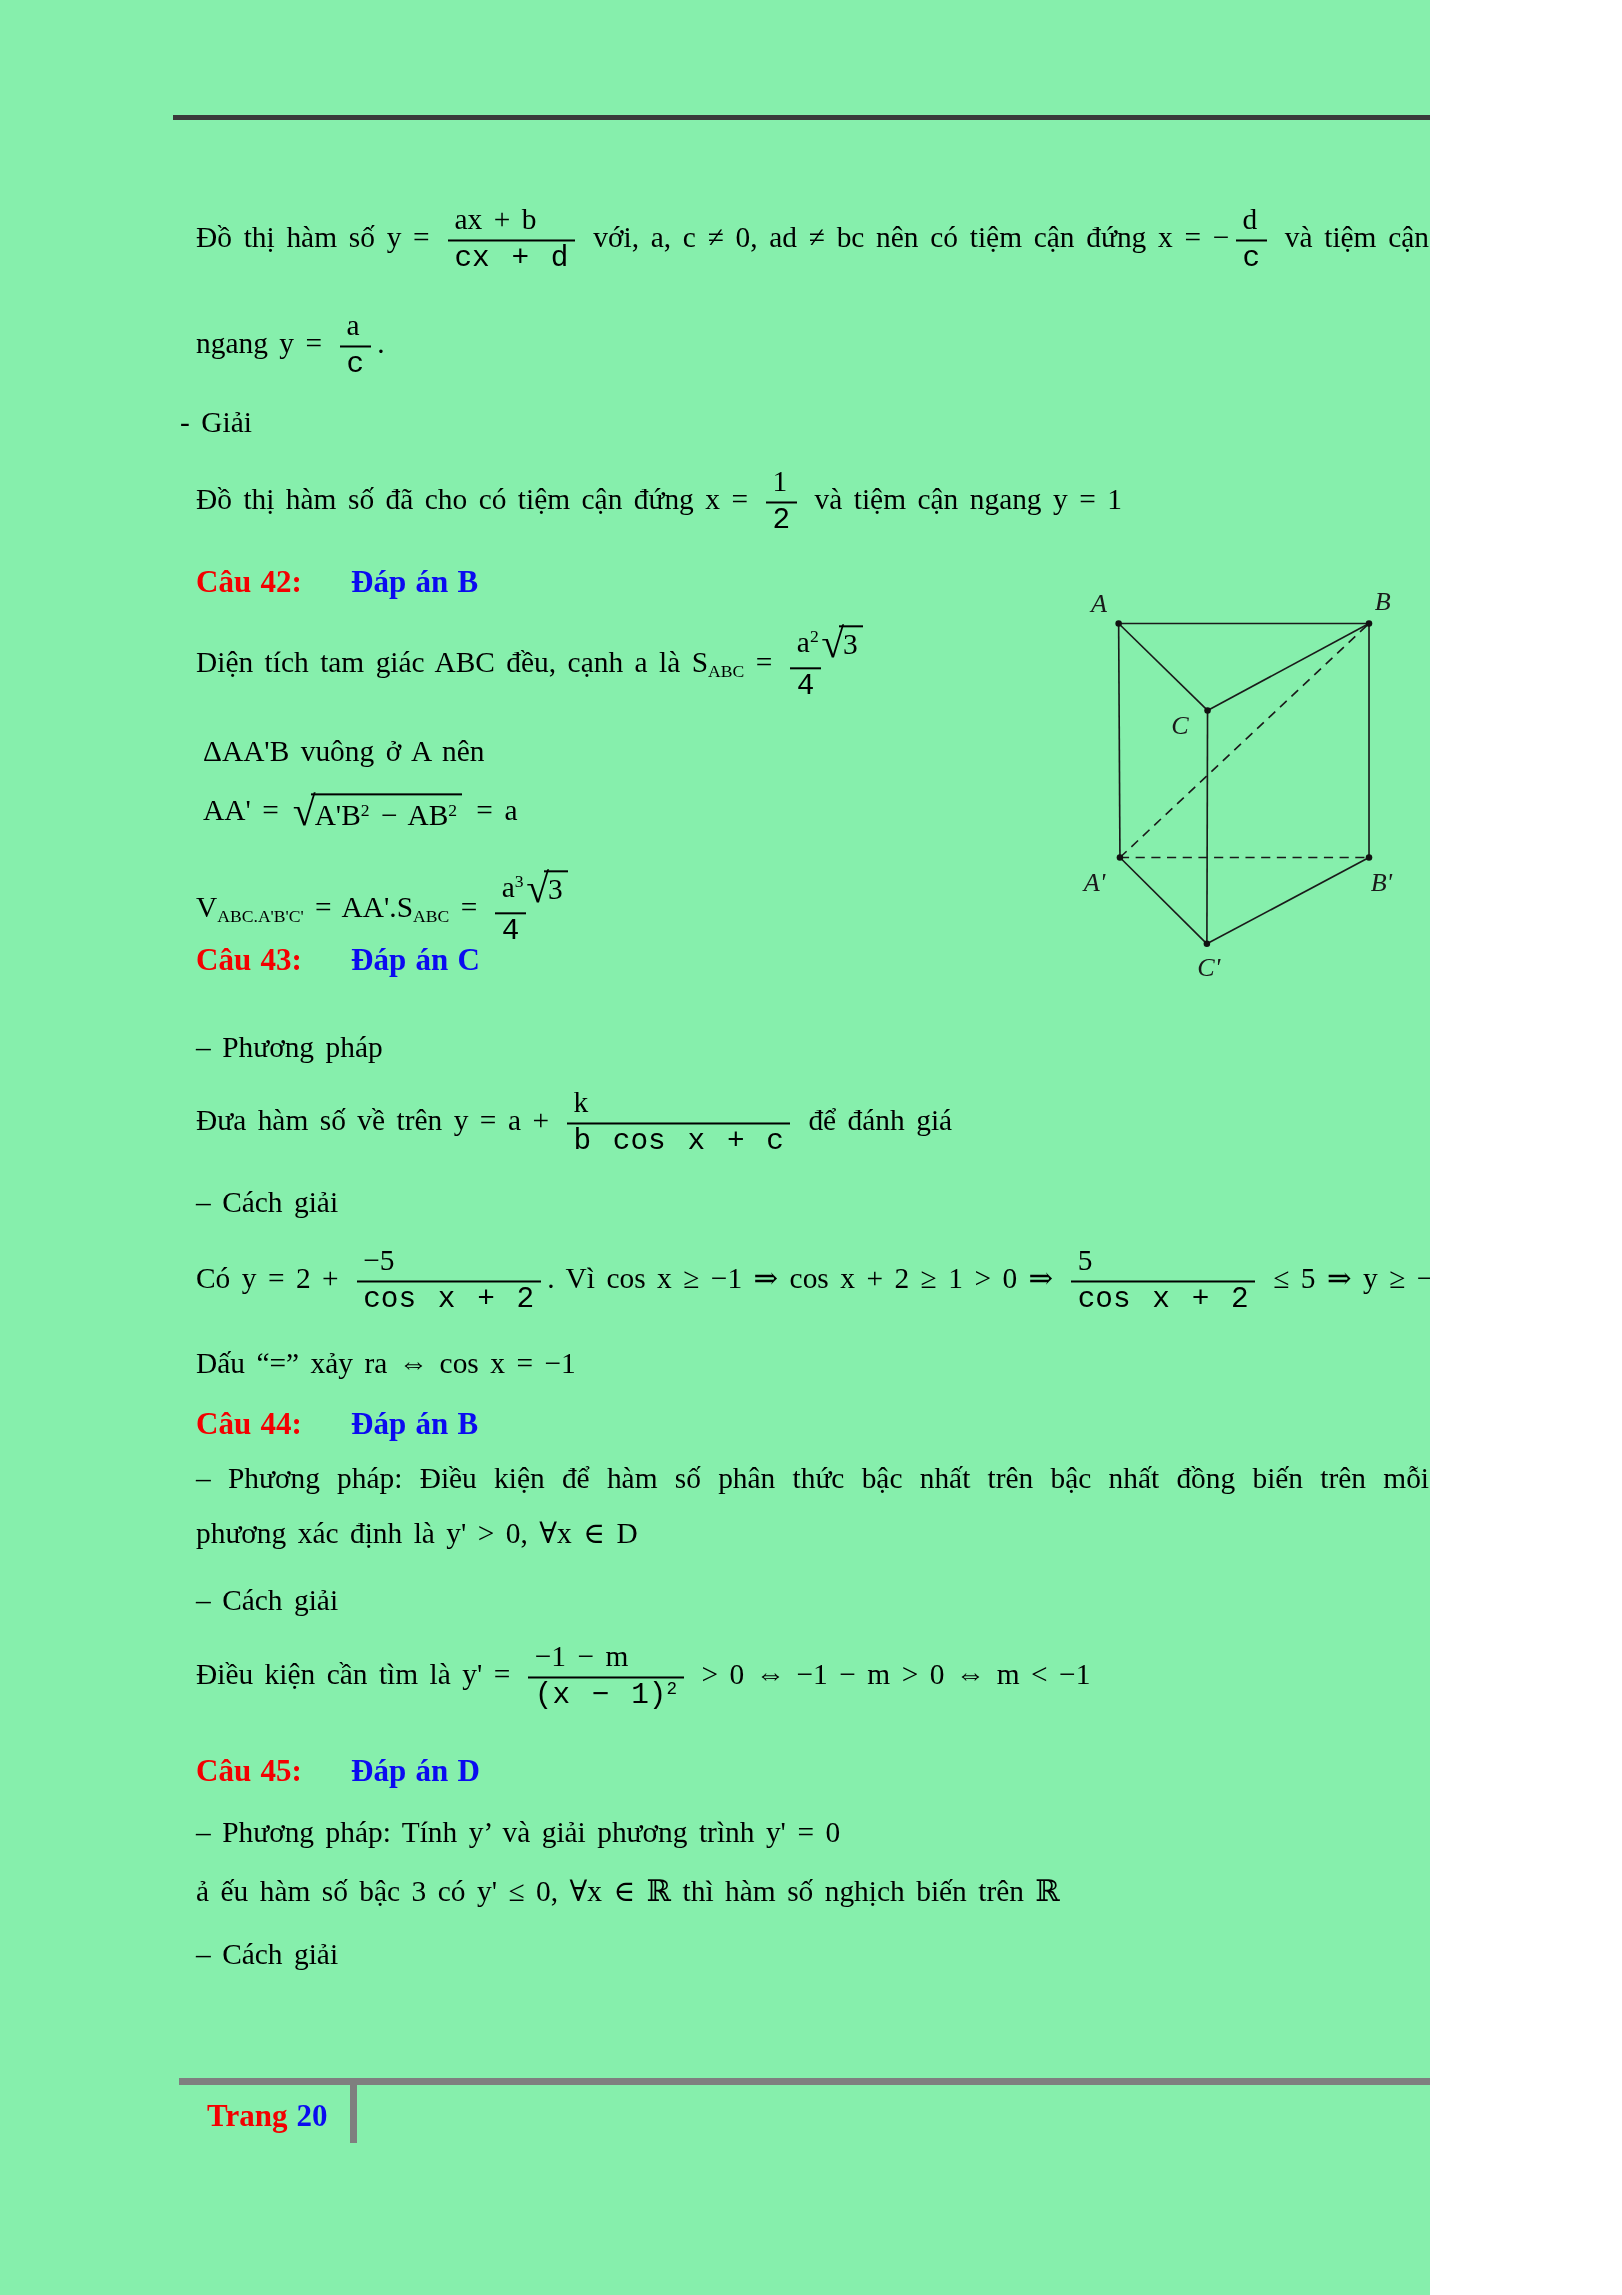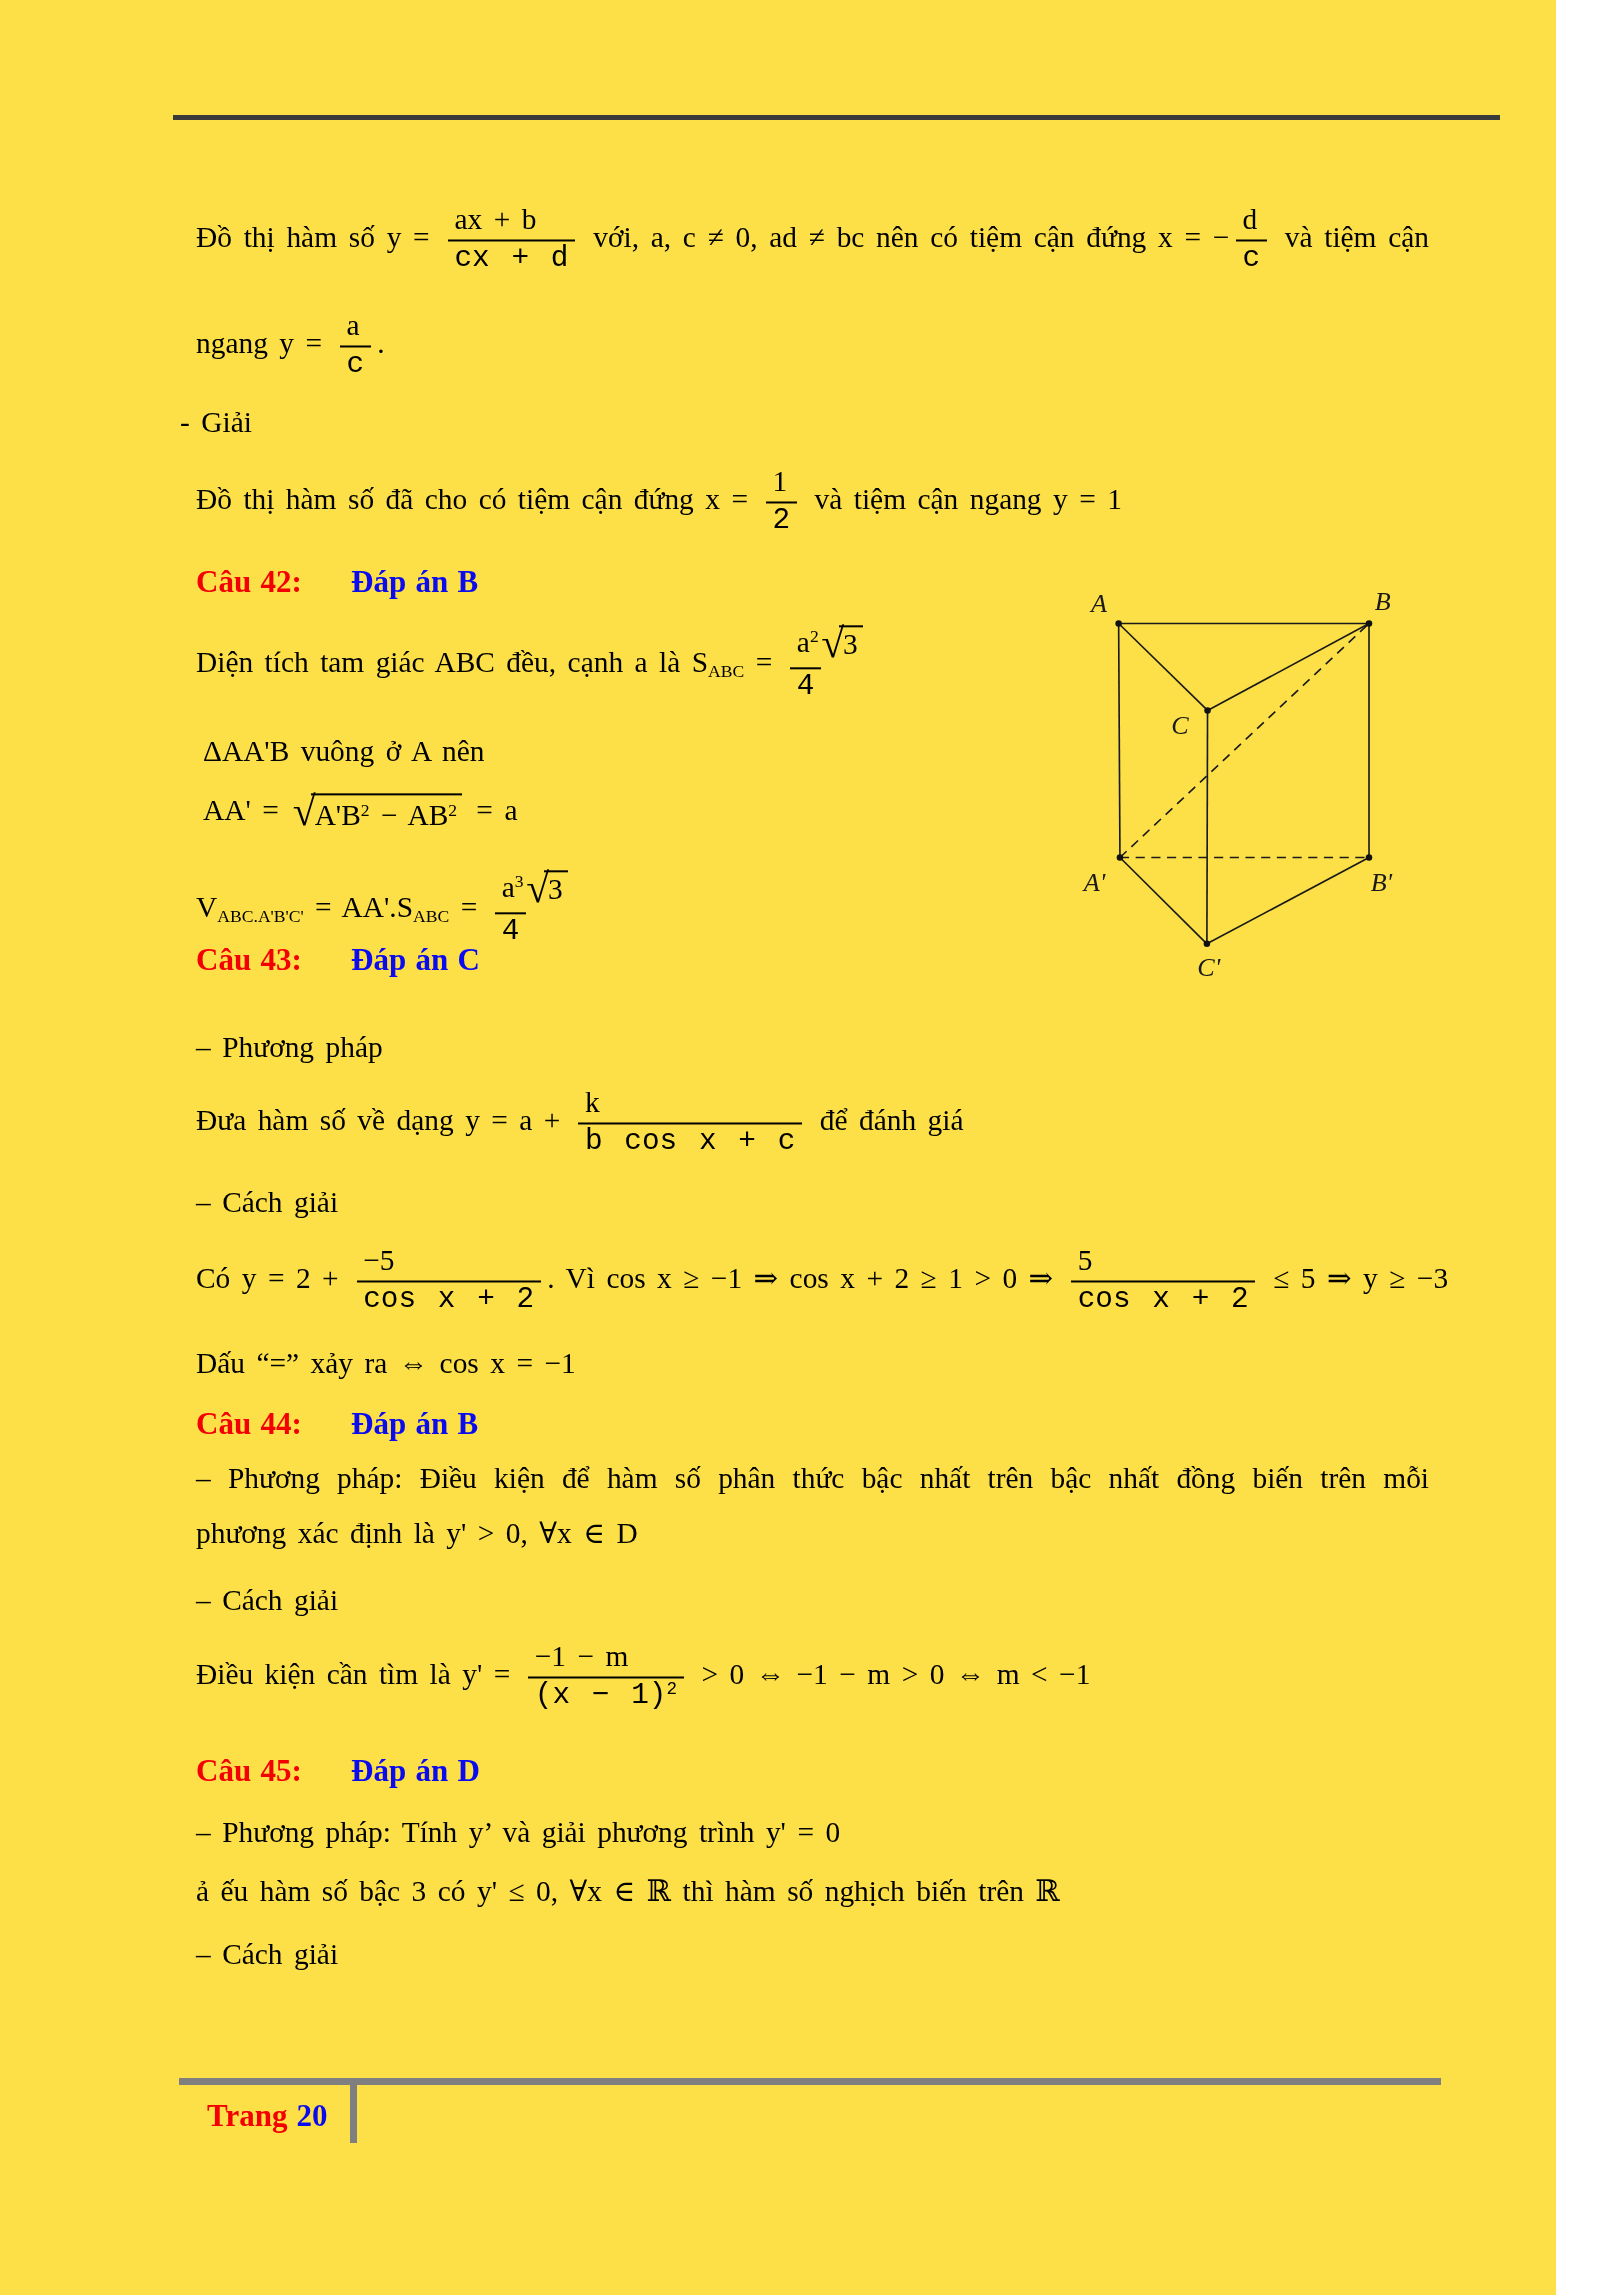--- a/index.html
+++ b/index.html
@@ -1,16 +1,16 @@
 <!DOCTYPE html>
 <html style="--red: #f40000; --blue: #0b0bf0; --text: #000000; --top_rule: #3a3a3a; --footer_gray: #7f7f7f;font-size:10.5px"><head>
 <meta charset="utf-8">
 <style>
   html,body{margin:0;padding:0;background:#ffffff;}
-  #page{position:relative;width:1556px;height:2295px;background:#fde047;overflow:hidden;
+  #page{position:relative;width:1430px;height:2295px;background:#86efac;overflow:hidden;
         font-family:"Liberation Serif","DejaVu Serif",serif;color:#000;}
   .line{position:absolute;transform:translateY(-50%);font-size:29.4px;line-height:1.25;
         word-spacing:0.14em;white-space:nowrap;}
   .line.justify{white-space:normal;text-align:justify;text-align-last:justify;}
   .line.heading{font-weight:bold;font-size:31px;word-spacing:0.05em;}
   .red{color:var(--red,#f00);}
   .blue{color:var(--blue,#00f);margin-left:40px;}
   .frac{display:inline-flex;flex-direction:column;align-items:flex-start;vertical-align:middle;
         margin:0 6.5px;line-height:1.12;text-align:center;white-space:nowrap;}
   .frac>.num{padding:0 6.5px 2.6px;}
@@ -64,21 +64,21 @@
         </span><span> = a</span></div>
       <div class="line" style="top: 910px; left: 196px;"><span>V</span><sub><span>ABC.A'B'C'</span></sub><span> = AA'.S</span><sub><span>ABC</span></sub><span> = </span><span class="frac">
           <span class="num"><span>a</span><sup><span>3</span></sup><span class="sqrt">
               <span class="rad">√</span>
               <span class="radicand"><span>3</span></span>
             </span></span>
           <span class="den"><span>4</span></span>
         </span></div>
       <div class="line heading" style="top: 960px; left: 196px; text-align: right;"><span class="red">Câu 43: </span><span class="blue">Đáp án C</span></div>
       <div class="line" style="top: 1047px; left: 196px;"><span>– Phương pháp</span></div>
-      <div class="line" style="top: 1123px; left: 196px;"><span>Đưa hàm số về dạng </span><span>y = a + </span><span class="frac">
+      <div class="line" style="top: 1123px; left: 196px;"><span>Đưa hàm số về trên </span><span>y = a + </span><span class="frac">
           <span class="num"><span>k</span></span>
           <span class="den"><span>b cos x + c</span></span>
         </span><span> để đánh giá</span></div>
       <div class="line" style="top: 1202px; left: 196px;"><span>– Cách giải</span></div>
       <div class="line" style="top: 1281px; left: 196px;"><span>Có </span><span>y = 2 + </span><span class="frac">
           <span class="num"><span>−5</span></span>
           <span class="den"><span>cos x + 2</span></span>
         </span><span>. Vì </span><span>cos x ≥ −1 ⇒ cos x + 2 ≥ 1 &gt; 0 ⇒ </span><span class="frac">
           <span class="num"><span>5</span></span>
           <span class="den"><span>cos x + 2</span></span>

